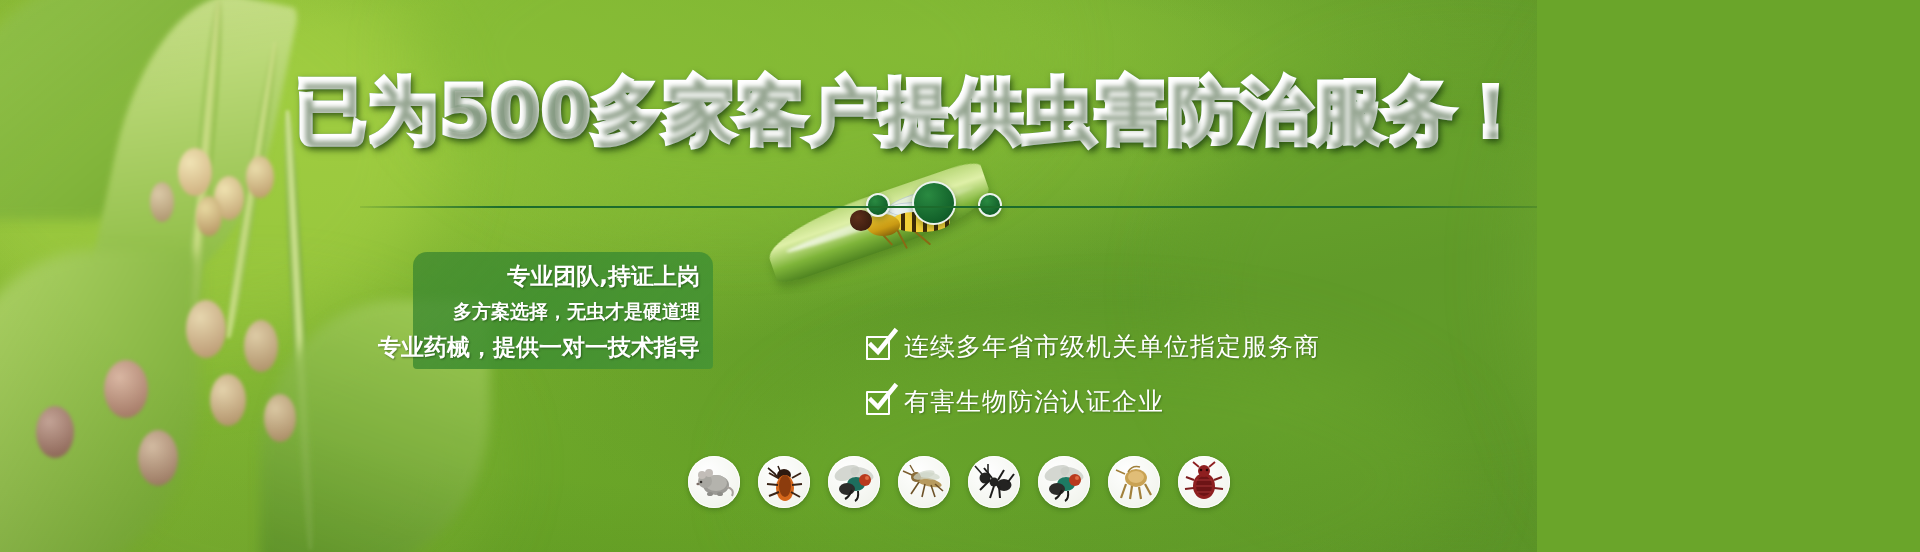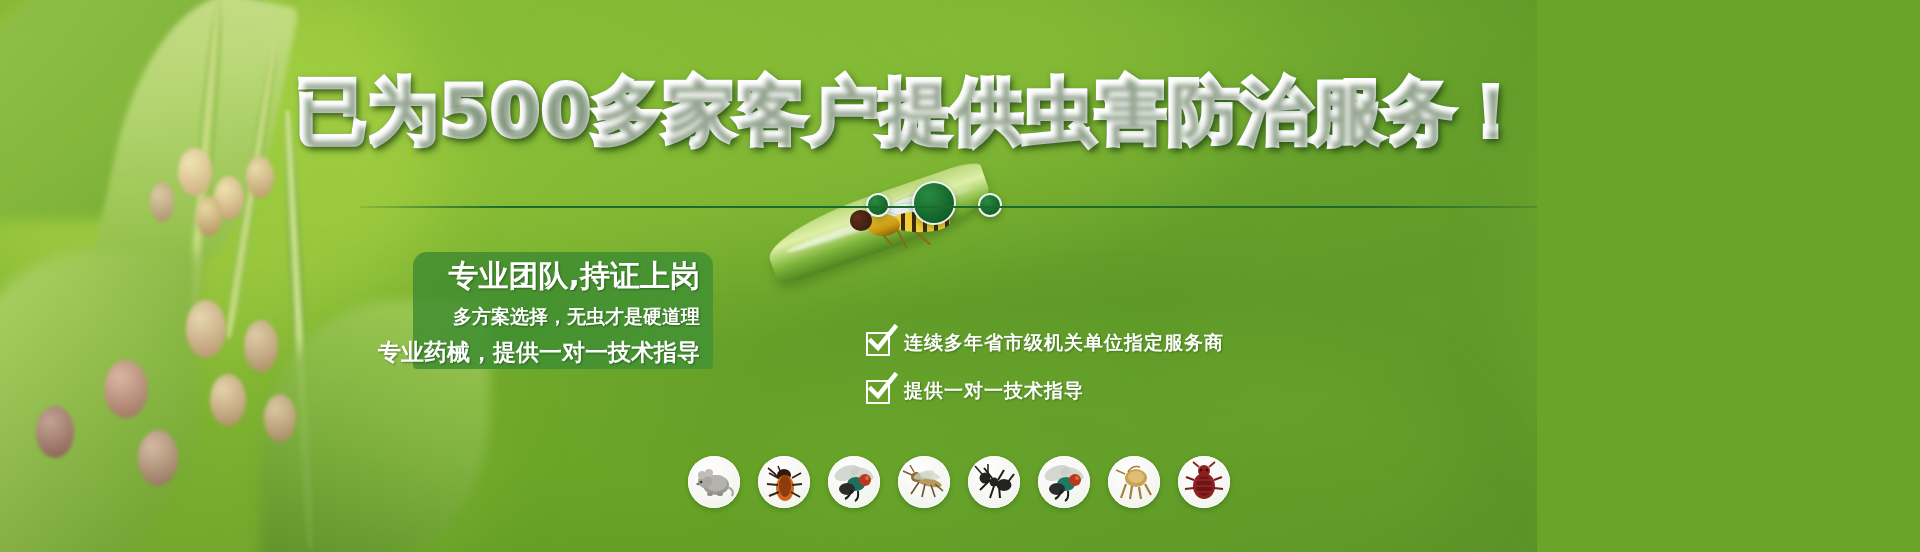--- a/index.html
+++ b/index.html
@@ -132,38 +132,38 @@
     position:absolute; left:340px; top:252px; width:390px; height:120px;
     display:flex; flex-direction:column; justify-content:center; align-items:flex-end;
     gap:7px;
     padding-right:30px;
   }
   #promo-lines .pl{
     color:#ffffff; font-weight:700; white-space:nowrap;
     text-shadow:1px 1px 2px rgba(10,40,5,.45);
     font-family:"DejaVu Sans","Liberation Sans",sans-serif;
   }
-  #promo-lines .pl1{ font-size:30px; }
+  #promo-lines .pl1{ font-size:23px; }
   #promo-lines .pl2{ font-size:19px; }
   #promo-lines .pl3{ font-size:23px;margin-left:32px; }
 
   
   #bullets{
     position:absolute; left:866px; top:330px; width:620px;
     display:flex; flex-direction:column; gap:22px;
   }
   .bullet{ display:flex; align-items:center; gap:12px; }
   .chk{ position:relative; width:26px; height:26px; flex:0 0 26px; }
   .chk .box{
     position:absolute; left:0; top:2px; width:24px; height:24px;
     border:2px solid #ffffff; border-radius:1px;
   }
   .chk svg{ position:absolute; left:1px; top:-5px; width:30px; height:30px; overflow:visible; }
   .bullet .btxt{
-    color:#ffffff; font-size:19px; font-weight:700; white-space:nowrap;
+    color:#ffffff; font-size:25px; font-weight:400; white-space:nowrap;
     letter-spacing:1px;
     font-family:"DejaVu Sans","Liberation Sans",sans-serif;
     text-shadow:1px 1px 2px rgba(10,40,5,.35);
   }
 
   
   #pest-row{
     position:absolute; left:688px; top:456px;
     display:flex; gap:18px;
   }
@@ -256,21 +256,21 @@
       <span class="btxt">连续多年省市级机关单位指定服务商</span>
     </div>
 
     <div class="bullet">
       <span class="chk">
         <span class="box"></span>
         <svg viewBox="0 0 30 30" aria-hidden="true">
           <path d="M4 16 L11 23 L28 2" fill="none" stroke="#ffffff" stroke-width="4.5" stroke-linecap="square" stroke-linejoin="miter"></path>
         </svg>
       </span>
-      <span class="btxt">提供一对一技术指导</span>
+      <span class="btxt">有害生物防治认证企业</span>
     </div>
 
   </div>
 
   <div id="pest-row">
 
     <div class="pest">
       <svg viewBox="0 0 44 44" aria-hidden="true">
         <ellipse cx="24" cy="25" rx="13" ry="10" fill="#9b9a95"></ellipse>
         <ellipse cx="24" cy="23" rx="11" ry="8" fill="#b4b3ad"></ellipse>

